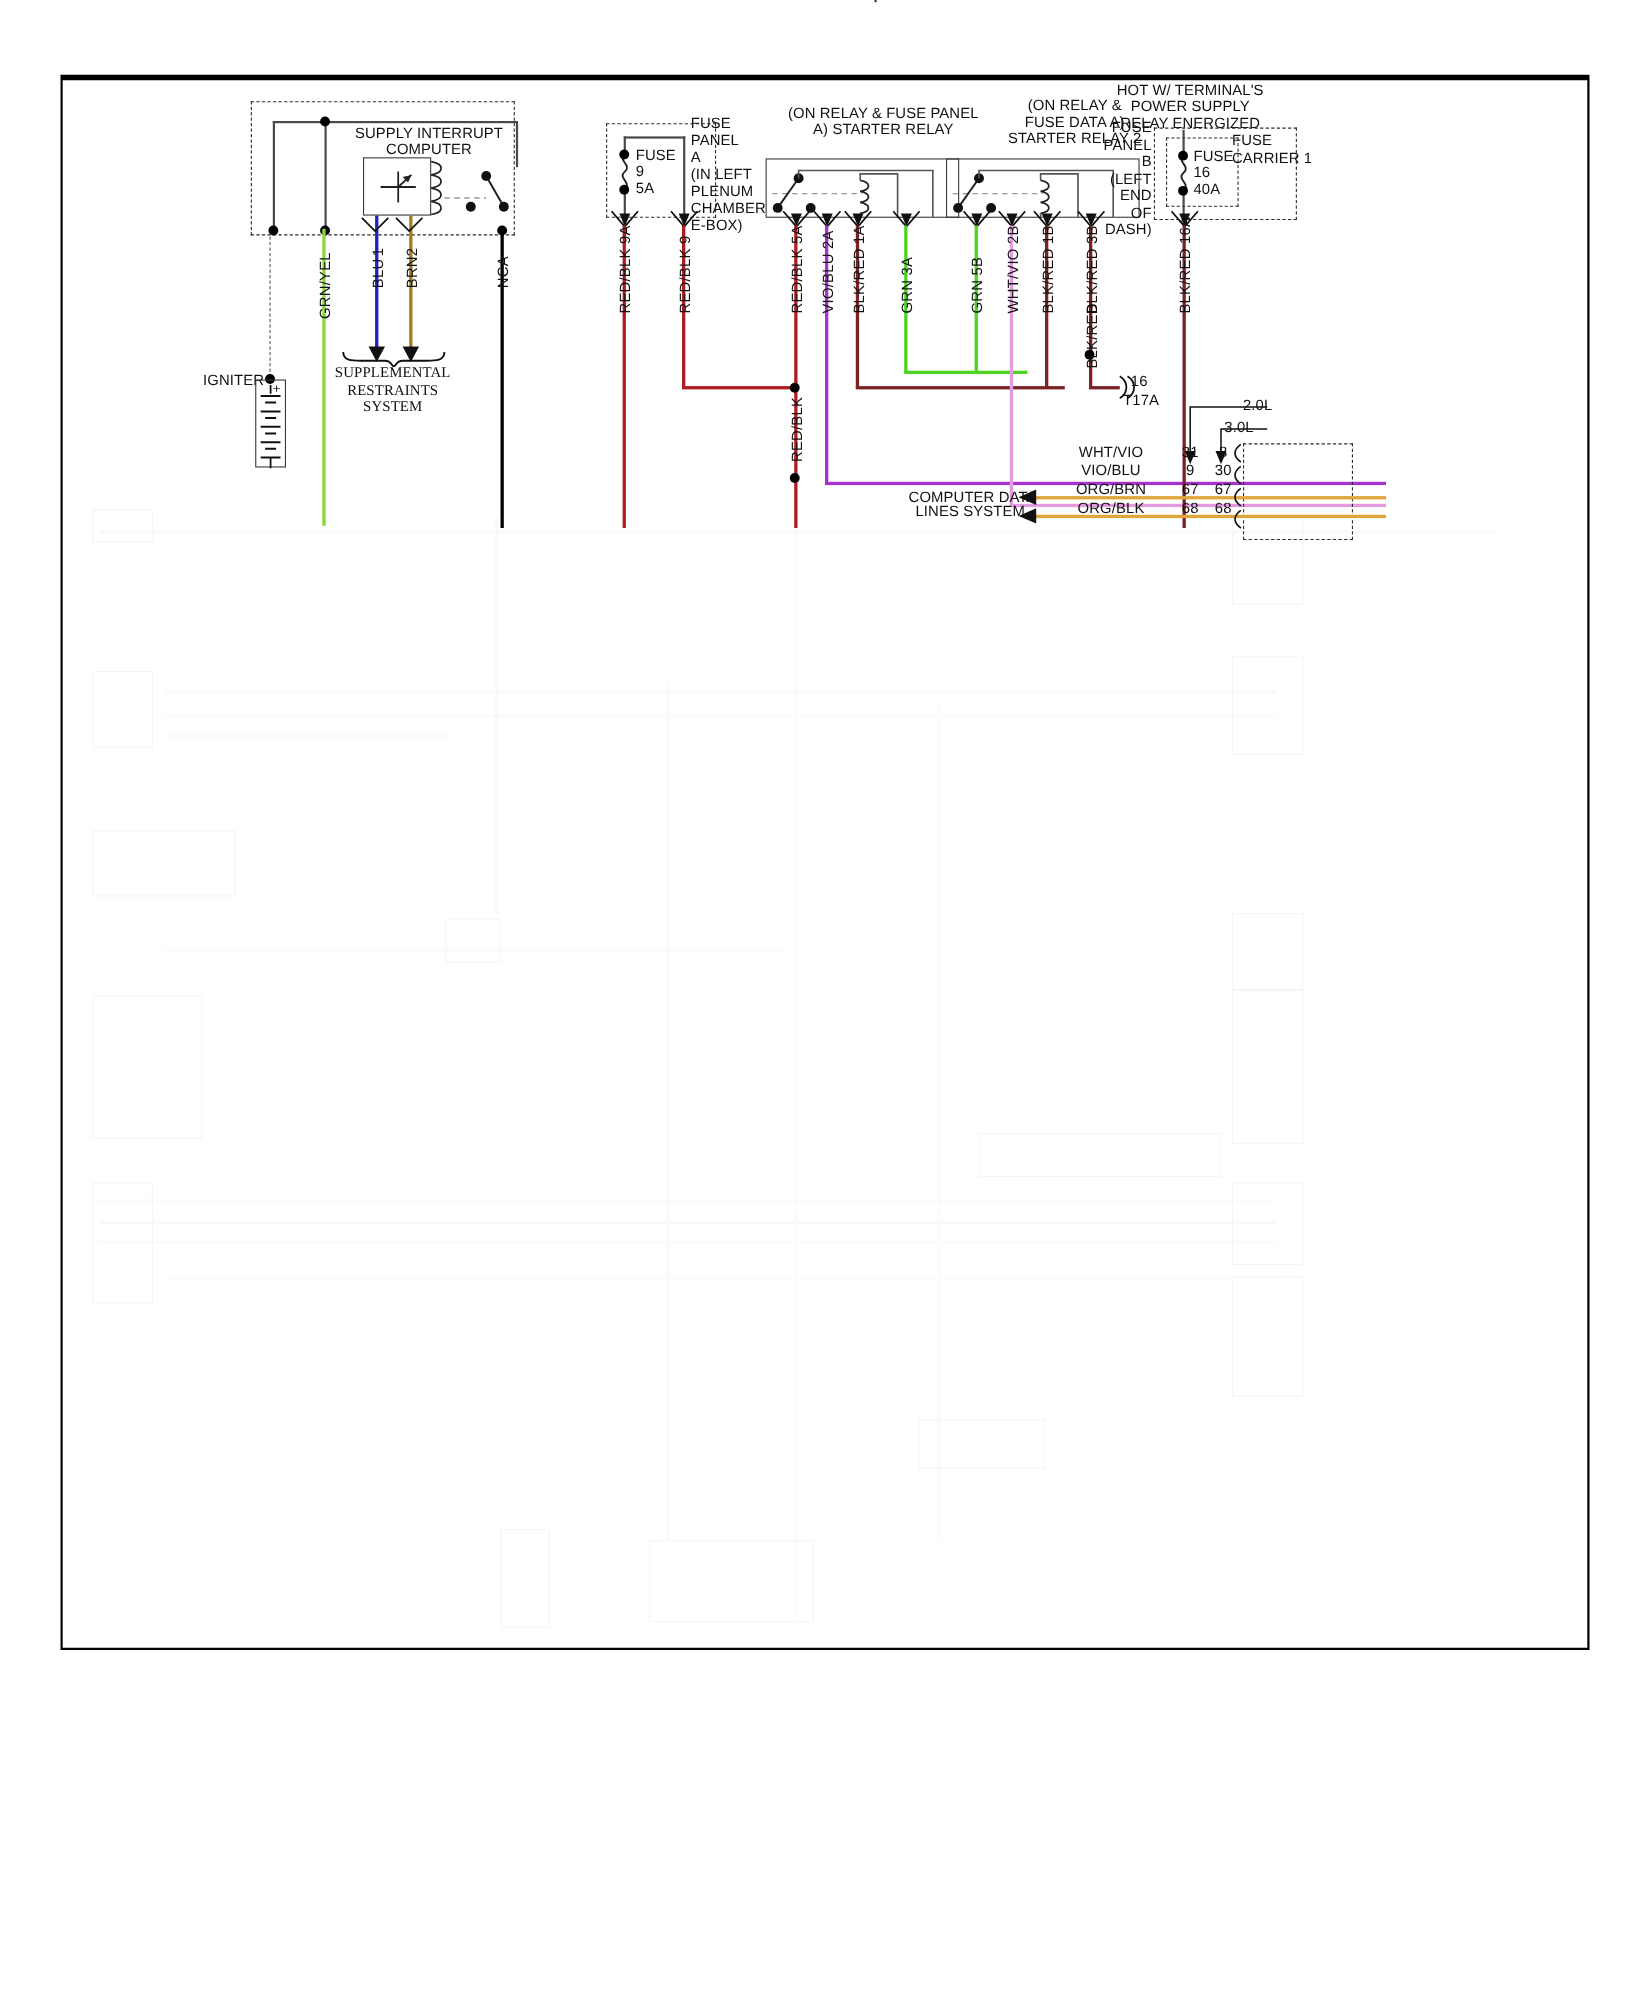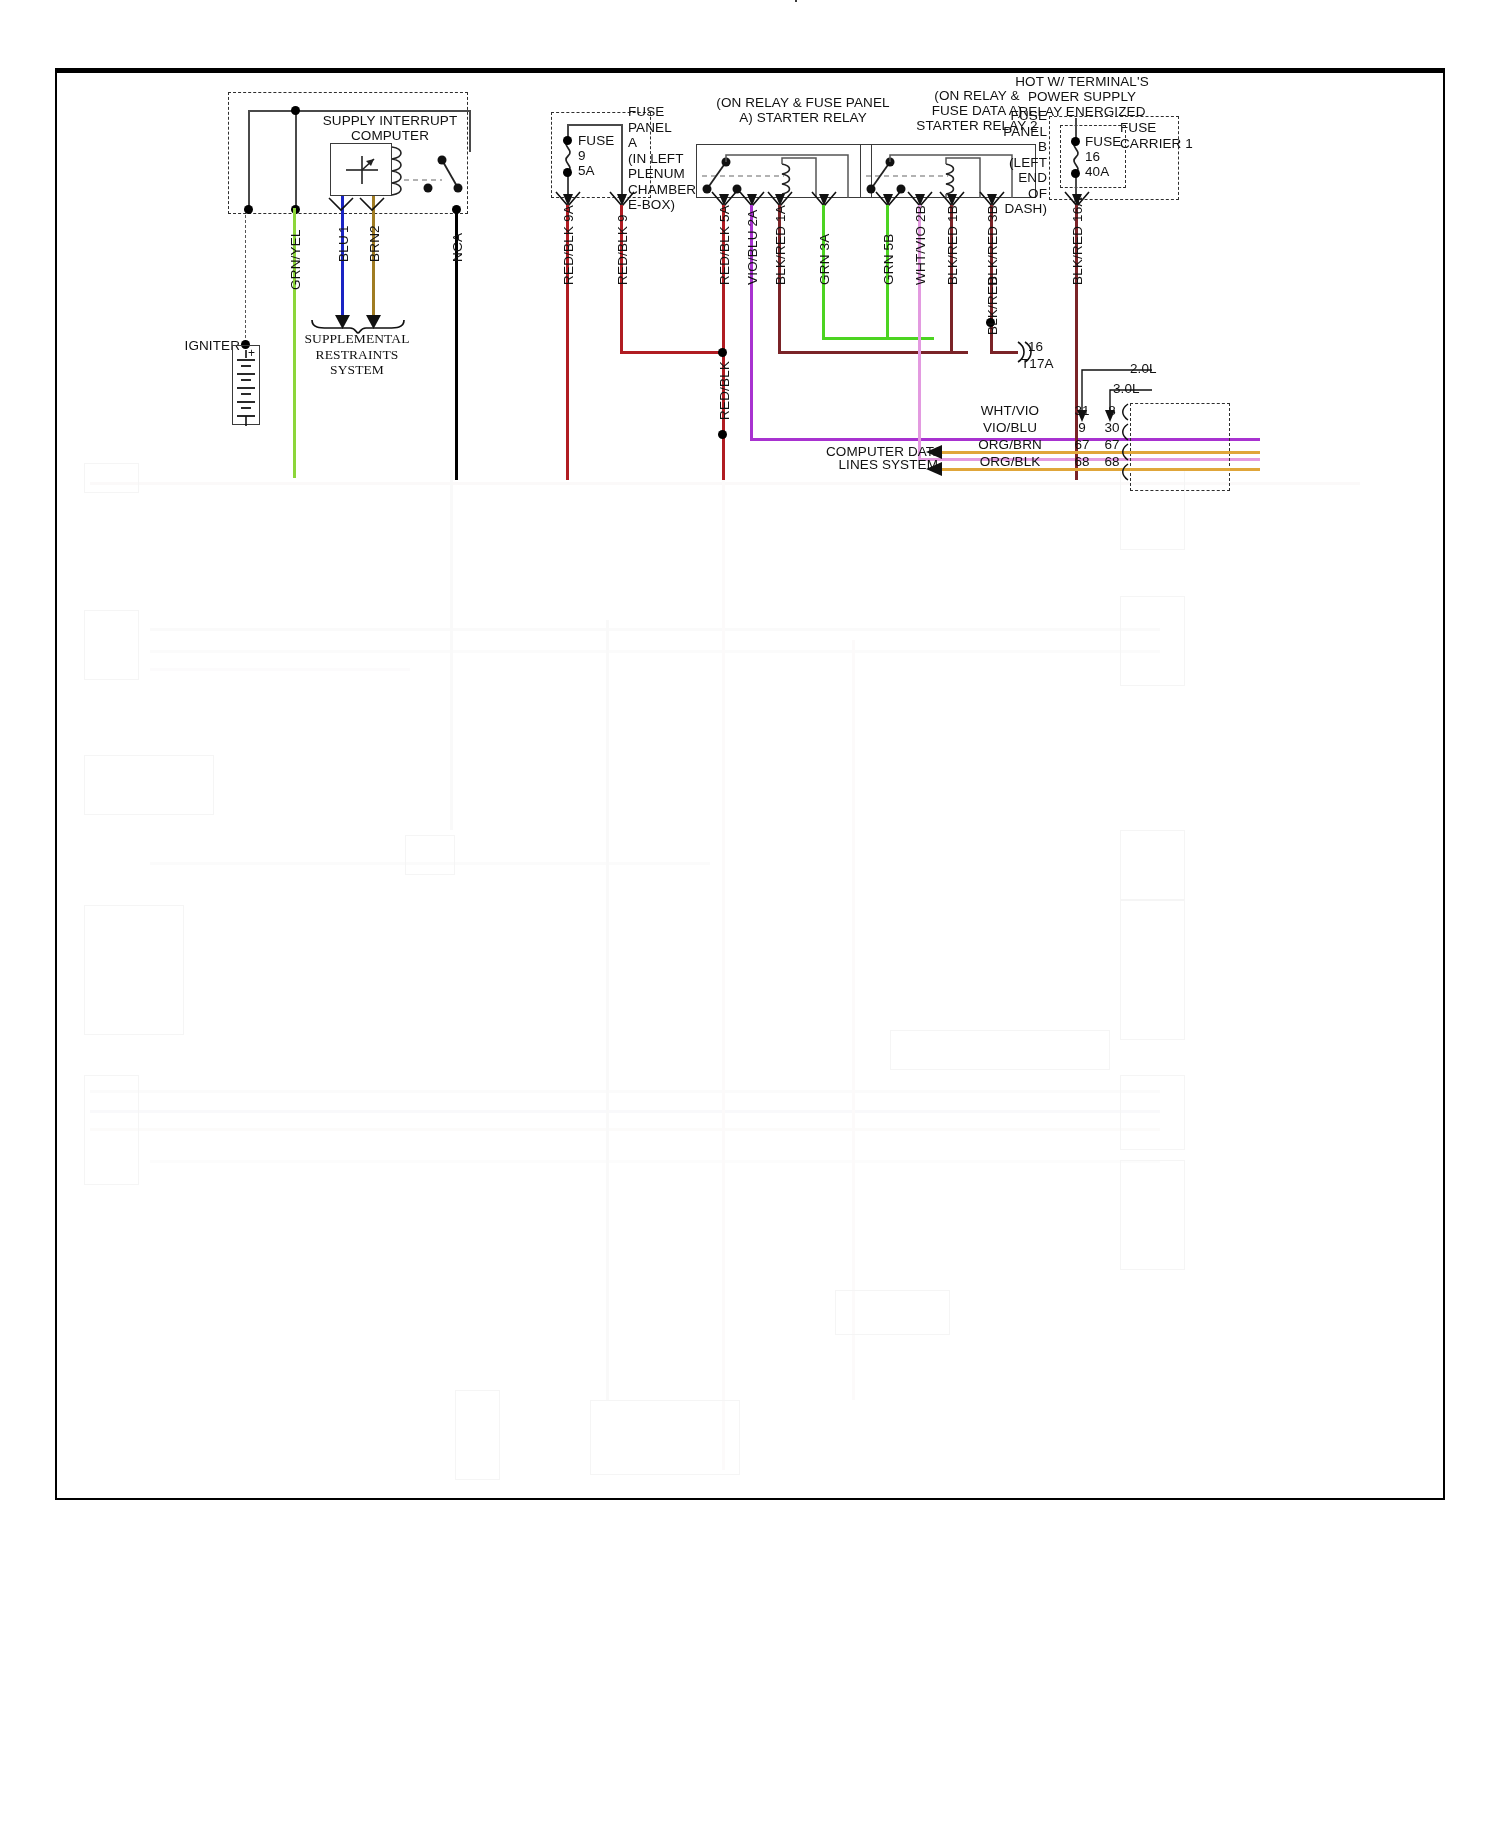--- a/index.html
+++ b/index.html
@@ -368,21 +368,21 @@
   <div class="lbl c" style="left:1085px; top:437px; width:54px;">67</div>
 
   <div class="lbl c" style="left:955px; top:454px; width:110px;">ORG/BLK</div>
   <div class="lbl c" style="left:1055px; top:454px; width:54px;">68</div>
   <div class="lbl c" style="left:1085px; top:454px; width:54px;">68</div>
 
   <div class="w wh" style="left:940px; top:451px; width:320px; background:#e0a63a;"></div>
   <div class="w wh" style="left:940px; top:468px; width:320px; background:#e0a63a;"></div>
 
   <div class="lbl r" style="left:826px; top:444px; width:112px;">COMPUTER DATA</div>
-  <div class="lbl r" style="left:826px; top:457px; width:112px;">LINES SYSTEM</div>
+  <div class="lbl r" style="left:826px; top:457px; width:112px;text-align:center;">LINES SYSTEM</div>
   <svg class="abs" style="left:925px; top:444px;" width="18" height="16">
       <polygon points="1,8 17,1 17,15" fill="#111"></polygon>
     </svg>
   <svg class="abs" style="left:925px; top:461px;" width="18" height="16">
       <polygon points="1,8 17,1 17,15" fill="#111"></polygon>
     </svg>
 
   <svg class="abs" style="left:1118px; top:400px;" width="16" height="92" viewBox="0 0 16 92">
     <path d="M10 4  C3 9  3 15 10 20" fill="none" stroke="#111" stroke-width="1.5"></path>
     <path d="M10 24 C3 29 3 35 10 40" fill="none" stroke="#111" stroke-width="1.5"></path>

